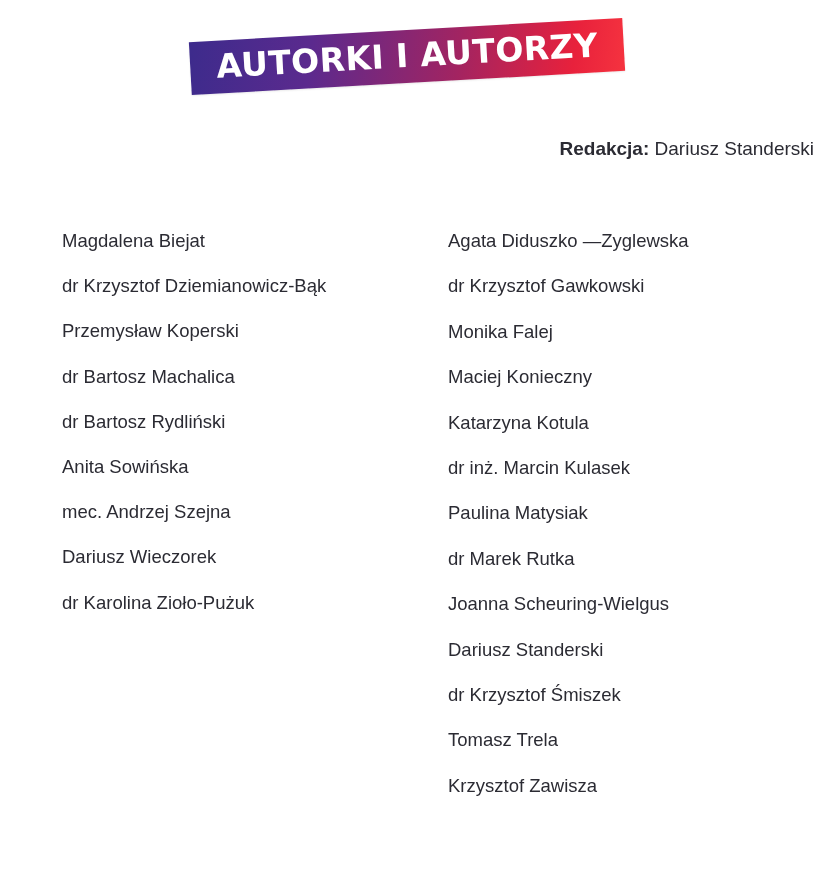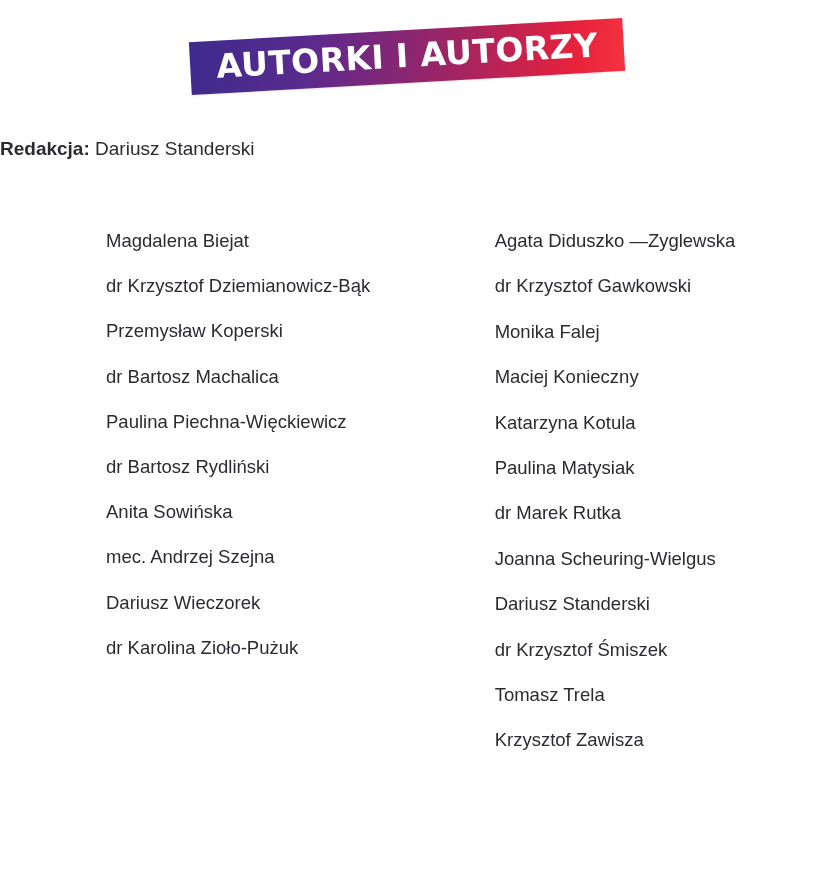--- a/index.html
+++ b/index.html
@@ -49,42 +49,41 @@
     white-space: nowrap;
     display: block;
   }
 
   
   .editor-line {
     position: absolute;
     top: 138px;
     left: 0;
     width: 100%;
-    text-align: left;
+    text-align: right;
     font-size: 19px;
     color: #2b2b33;
   }
   .editor-label {
     font-weight: bold;
   }
   .editor-name {
     font-weight: normal;
   }
 
   
   .columns {
     position: absolute;
     top: 218px;
     left: 0;
     width: 814px;
     display: flex;
   }
   .col {
     box-sizing: border-box;
-    margin-left: 44px;
   }
   .col-left {
     width: 386px;
     padding-left: 62px;
   }
   .col-right {
     width: 428px;
     padding-left: 62px;
   }
   .name {
@@ -112,34 +111,34 @@
     <span class="editor-label">Redakcja:</span><span class="editor-name"> Dariusz Standerski</span>
   </div>
 
   <div class="columns">
 
     <div class="col col-left">
       <div class="name">Magdalena Biejat</div>
       <div class="name">dr Krzysztof Dziemianowicz-Bąk</div>
       <div class="name">Przemysław Koperski</div>
       <div class="name">dr Bartosz Machalica</div>
-      <div class="name">Paulina Piechna-Więckiewicz</div>
       <div class="name">dr Bartosz Rydliński</div>
       <div class="name">Anita Sowińska</div>
       <div class="name">mec. Andrzej Szejna</div>
       <div class="name">Dariusz Wieczorek</div>
       <div class="name">dr Karolina Zioło-Pużuk</div>
     </div>
 
     <div class="col col-right">
       <div class="name">Agata Diduszko —Zyglewska</div>
       <div class="name">dr Krzysztof Gawkowski</div>
       <div class="name">Monika Falej</div>
       <div class="name">Maciej Konieczny</div>
       <div class="name">Katarzyna Kotula</div>
+      <div class="name">dr inż. Marcin Kulasek</div>
       <div class="name">Paulina Matysiak</div>
       <div class="name">dr Marek Rutka</div>
       <div class="name">Joanna Scheuring-Wielgus</div>
       <div class="name">Dariusz Standerski</div>
       <div class="name">dr Krzysztof Śmiszek</div>
       <div class="name">Tomasz Trela</div>
       <div class="name">Krzysztof Zawisza</div>
     </div>
 
   </div>

